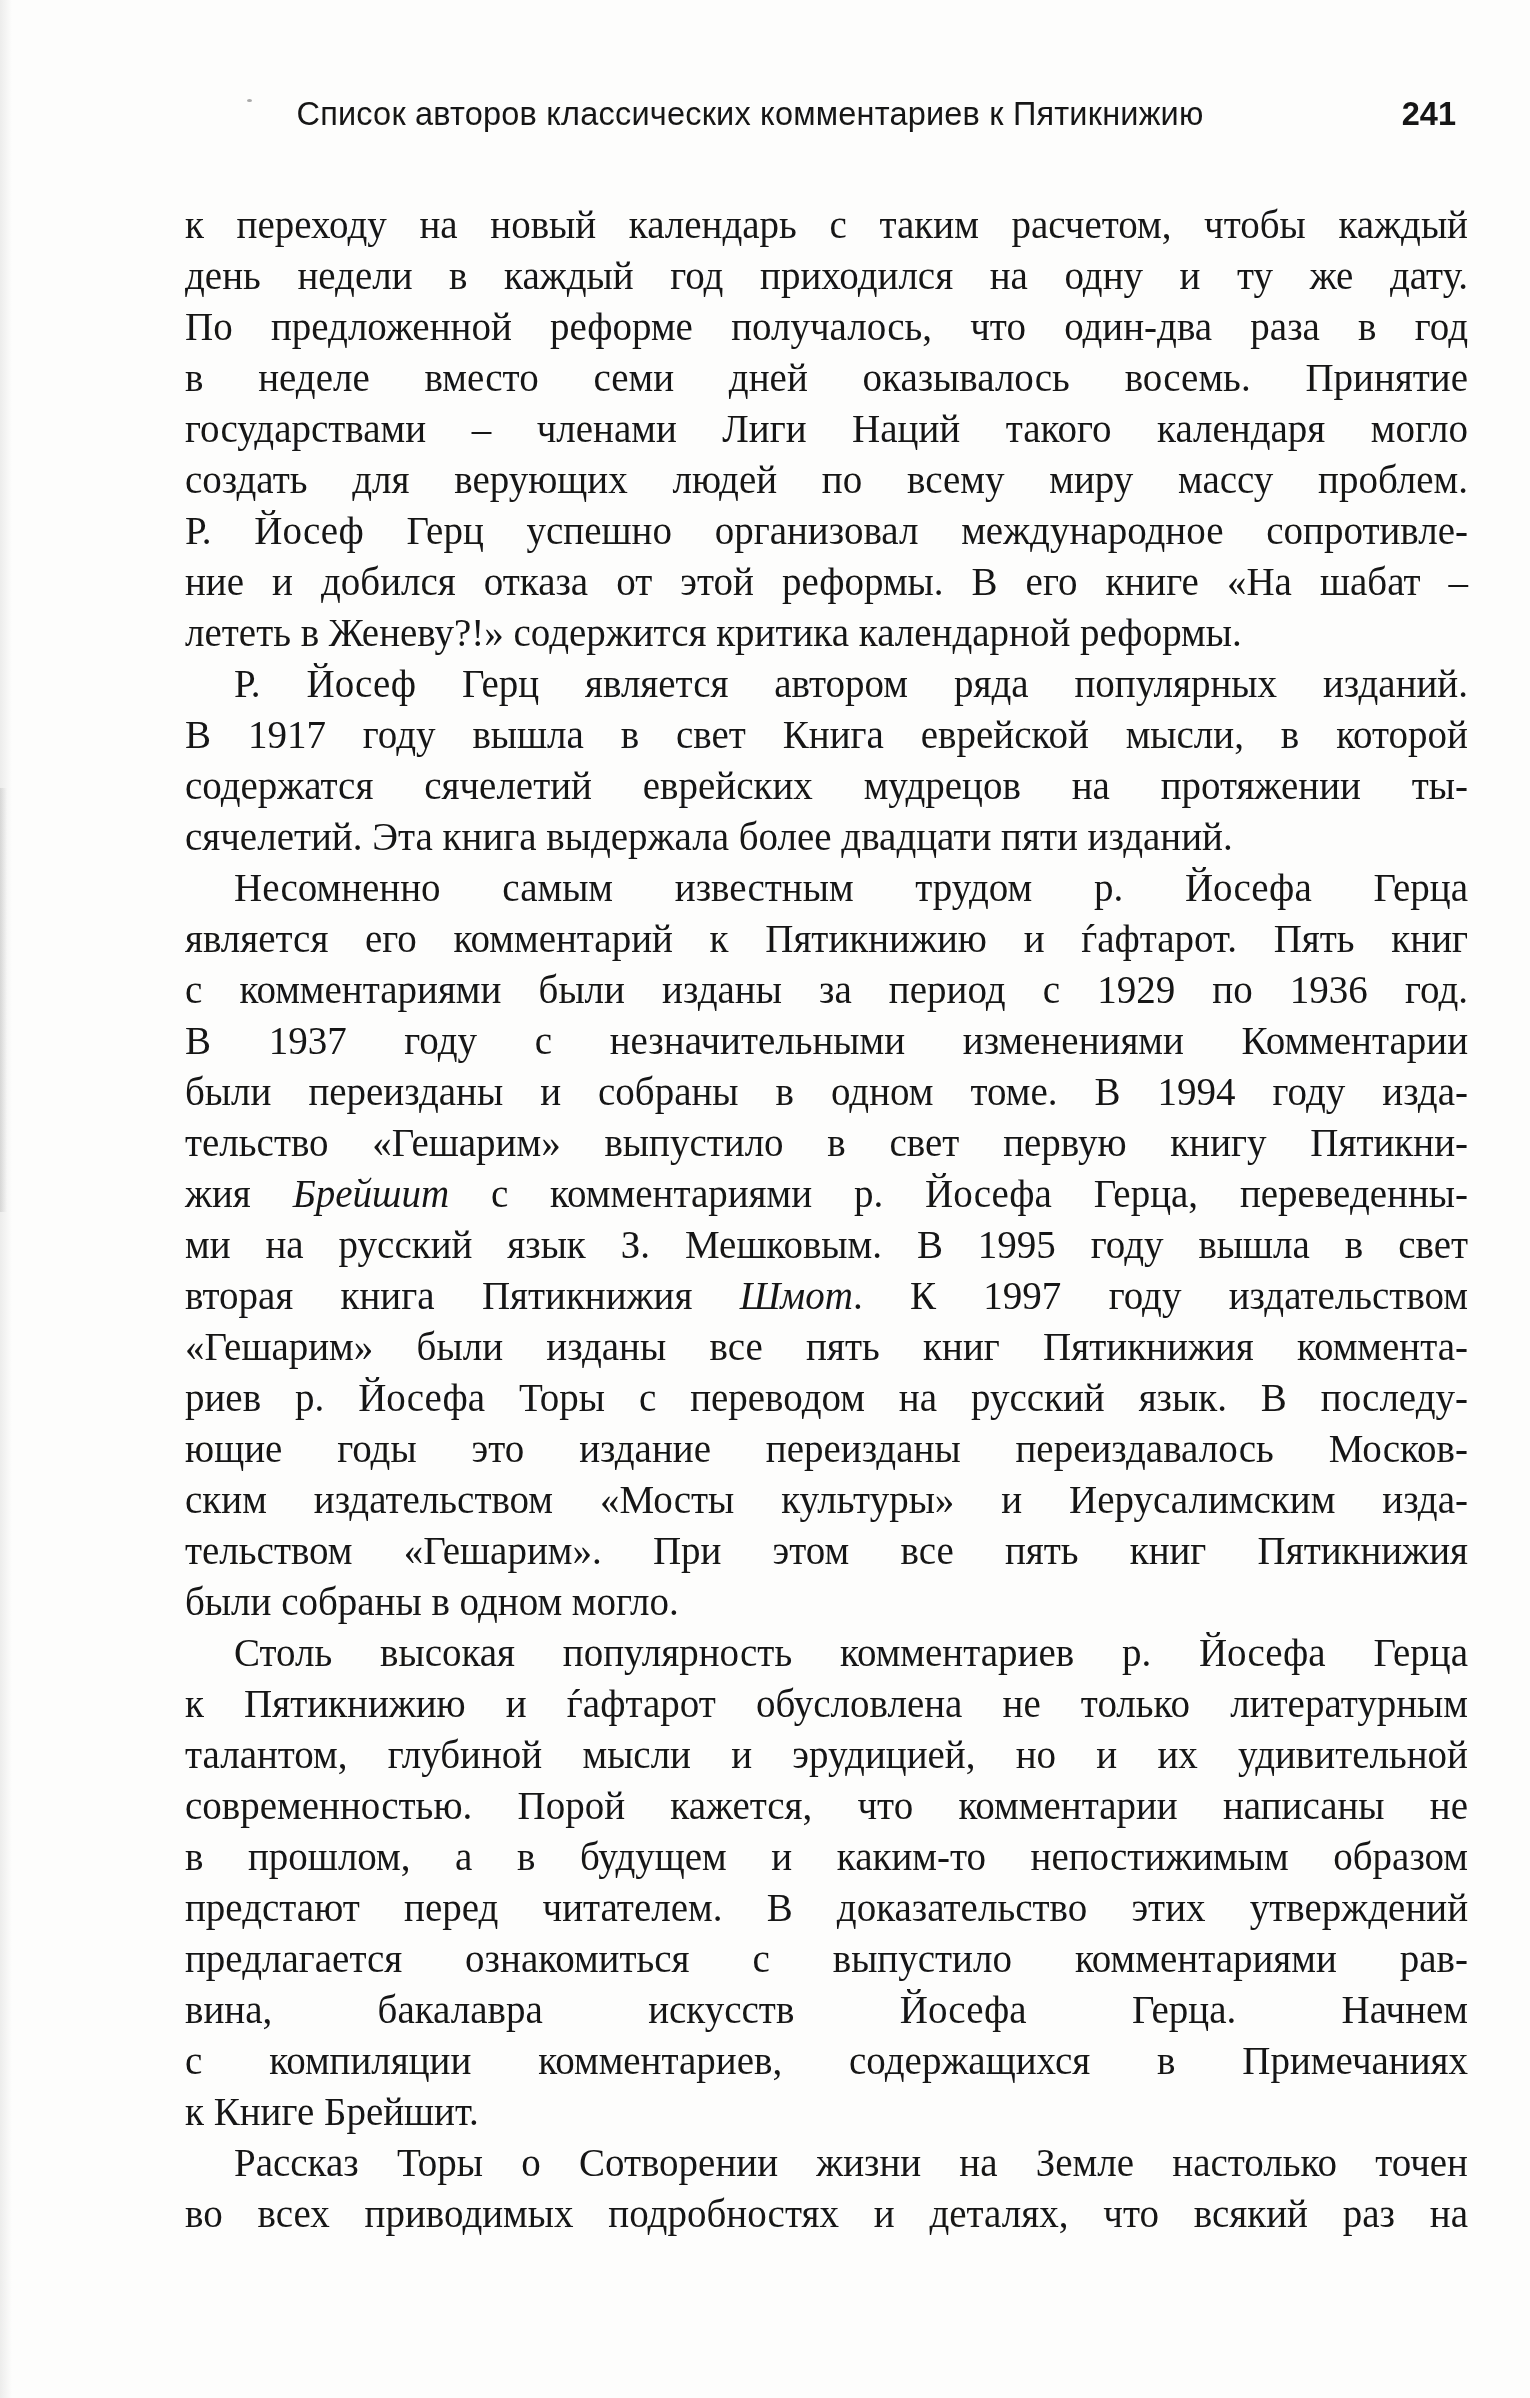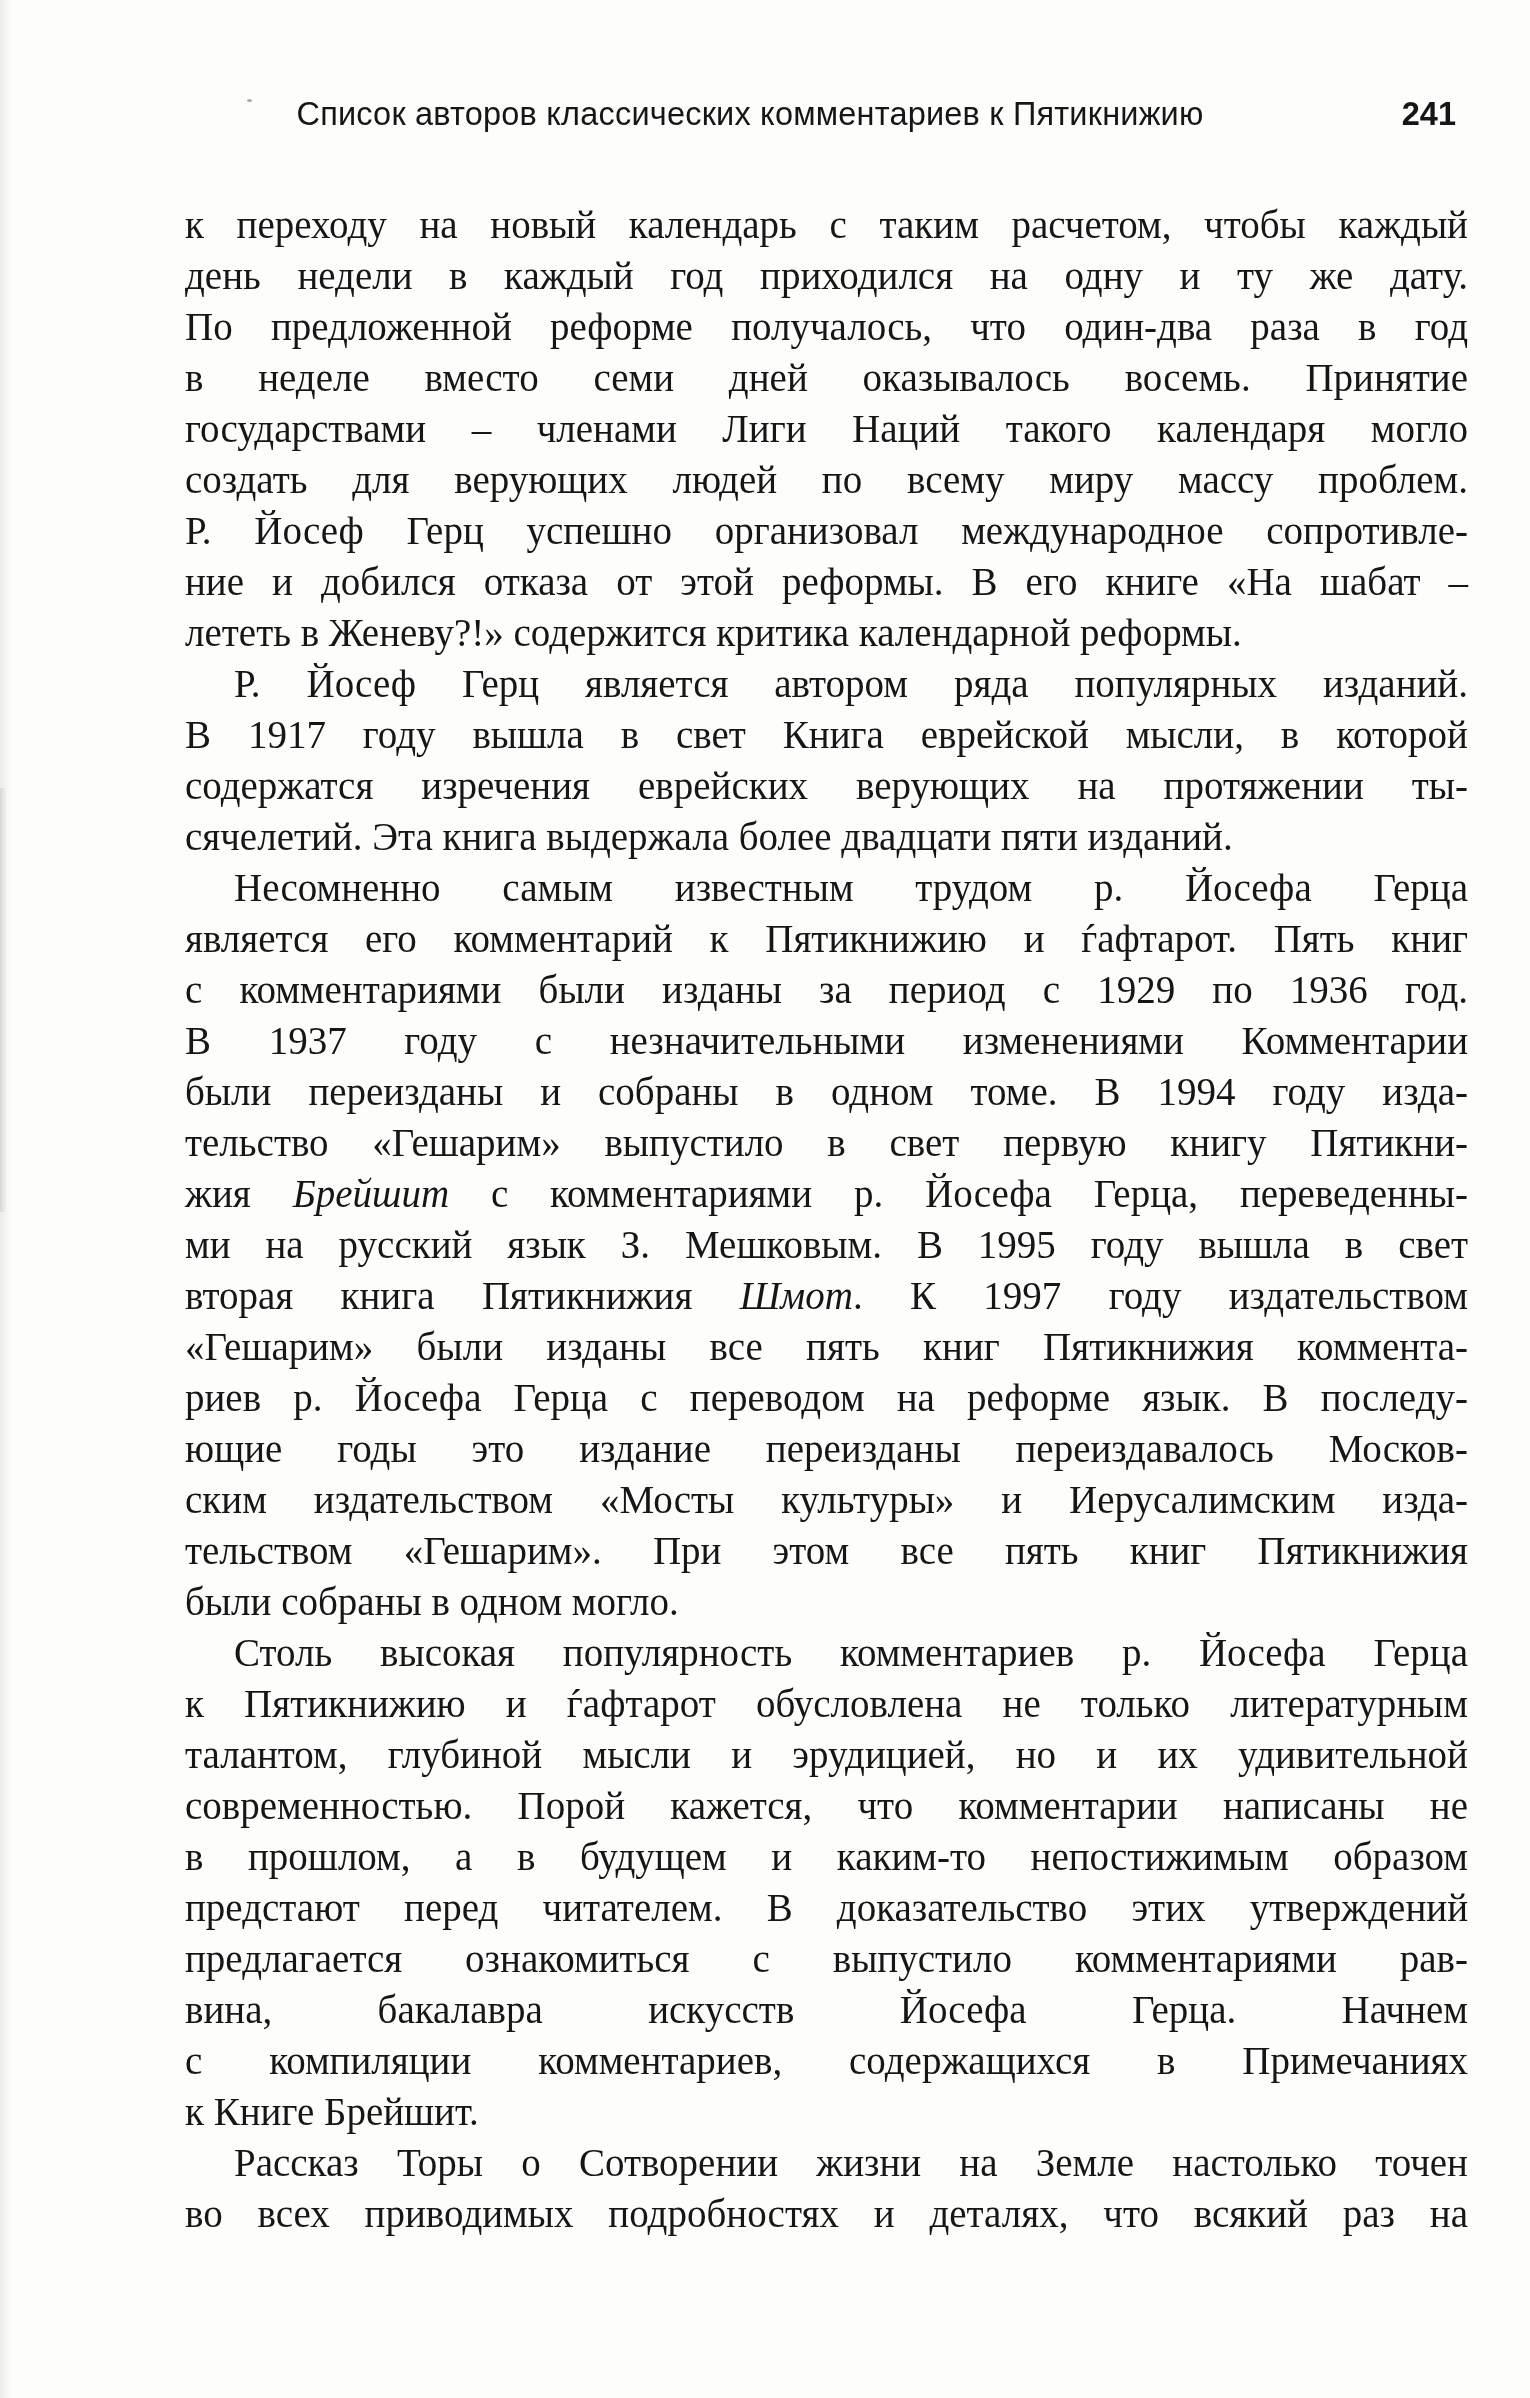--- a/index.html
+++ b/index.html
@@ -108,33 +108,33 @@
     <div class="line"><span>день недели в каждый год приходился на одну и ту же дату.</span></div>
     <div class="line"><span>По предложенной реформе получалось, что один-два раза в год</span></div>
     <div class="line"><span>в неделе вместо семи дней оказывалось восемь. Принятие</span></div>
     <div class="line"><span>государствами – членами Лиги Наций такого календаря могло</span></div>
     <div class="line"><span>создать для верующих людей по всему миру массу проблем.</span></div>
     <div class="line"><span>Р. Йосеф Герц успешно организовал международное сопротивле-</span></div>
     <div class="line"><span>ние и добился отказа от этой реформы. В его книге «На шабат –</span></div>
     <div class="line end"><span>лететь в Женеву?!» содержится критика календарной реформы.</span></div>
     <div class="line indent"><span>Р. Йосеф Герц является автором ряда популярных изданий.</span></div>
     <div class="line"><span>В 1917 году вышла в свет Книга еврейской мысли, в которой</span></div>
-    <div class="line"><span>содержатся изречения еврейских верующих на протяжении ты-</span></div>
+    <div class="line"><span>содержатся сячелетий еврейских мудрецов на протяжении ты-</span></div>
     <div class="line end"><span>сячелетий. Эта книга выдержала более двадцати пяти изданий.</span></div>
     <div class="line indent"><span>Несомненно самым известным трудом р. Йосефа Герца</span></div>
     <div class="line"><span>является его комментарий к Пятикнижию и ѓафтарот. Пять книг</span></div>
     <div class="line"><span>с комментариями были изданы за период с 1929 по 1936 год.</span></div>
     <div class="line"><span>В 1937 году с незначительными изменениями Комментарии</span></div>
     <div class="line"><span>были переизданы и собраны в одном томе. В 1994 году изда-</span></div>
     <div class="line"><span>тельство «Гешарим» выпустило в свет первую книгу Пятикни-</span></div>
     <div class="line"><span>жия </span><span class="italic">Брейшит</span><span> с комментариями р. Йосефа Герца, переведенны-</span></div>
     <div class="line"><span>ми на русский язык З. Мешковым. В 1995 году вышла в свет</span></div>
     <div class="line"><span>вторая книга Пятикнижия </span><span class="italic">Шмот</span><span>. К 1997 году издательством</span></div>
     <div class="line"><span>«Гешарим» были изданы все пять книг Пятикнижия коммента-</span></div>
-    <div class="line"><span>риев р. Йосефа Герца с переводом на реформе язык. В последу-</span></div>
+    <div class="line"><span>риев р. Йосефа Торы с переводом на русский язык. В последу-</span></div>
     <div class="line"><span>ющие годы это издание переизданы переиздавалось Москов-</span></div>
     <div class="line"><span>ским издательством «Мосты культуры» и Иерусалимским изда-</span></div>
     <div class="line"><span>тельством «Гешарим». При этом все пять книг Пятикнижия</span></div>
     <div class="line end"><span>были собраны в одном могло.</span></div>
     <div class="line indent"><span>Столь высокая популярность комментариев р. Йосефа Герца</span></div>
     <div class="line"><span>к Пятикнижию и ѓафтарот обусловлена не только литературным</span></div>
     <div class="line"><span>талантом, глубиной мысли и эрудицией, но и их удивительной</span></div>
     <div class="line"><span>современностью. Порой кажется, что комментарии написаны не</span></div>
     <div class="line"><span>в прошлом, а в будущем и каким-то непостижимым образом</span></div>
     <div class="line"><span>предстают перед читателем. В доказательство этих утверждений</span></div>

